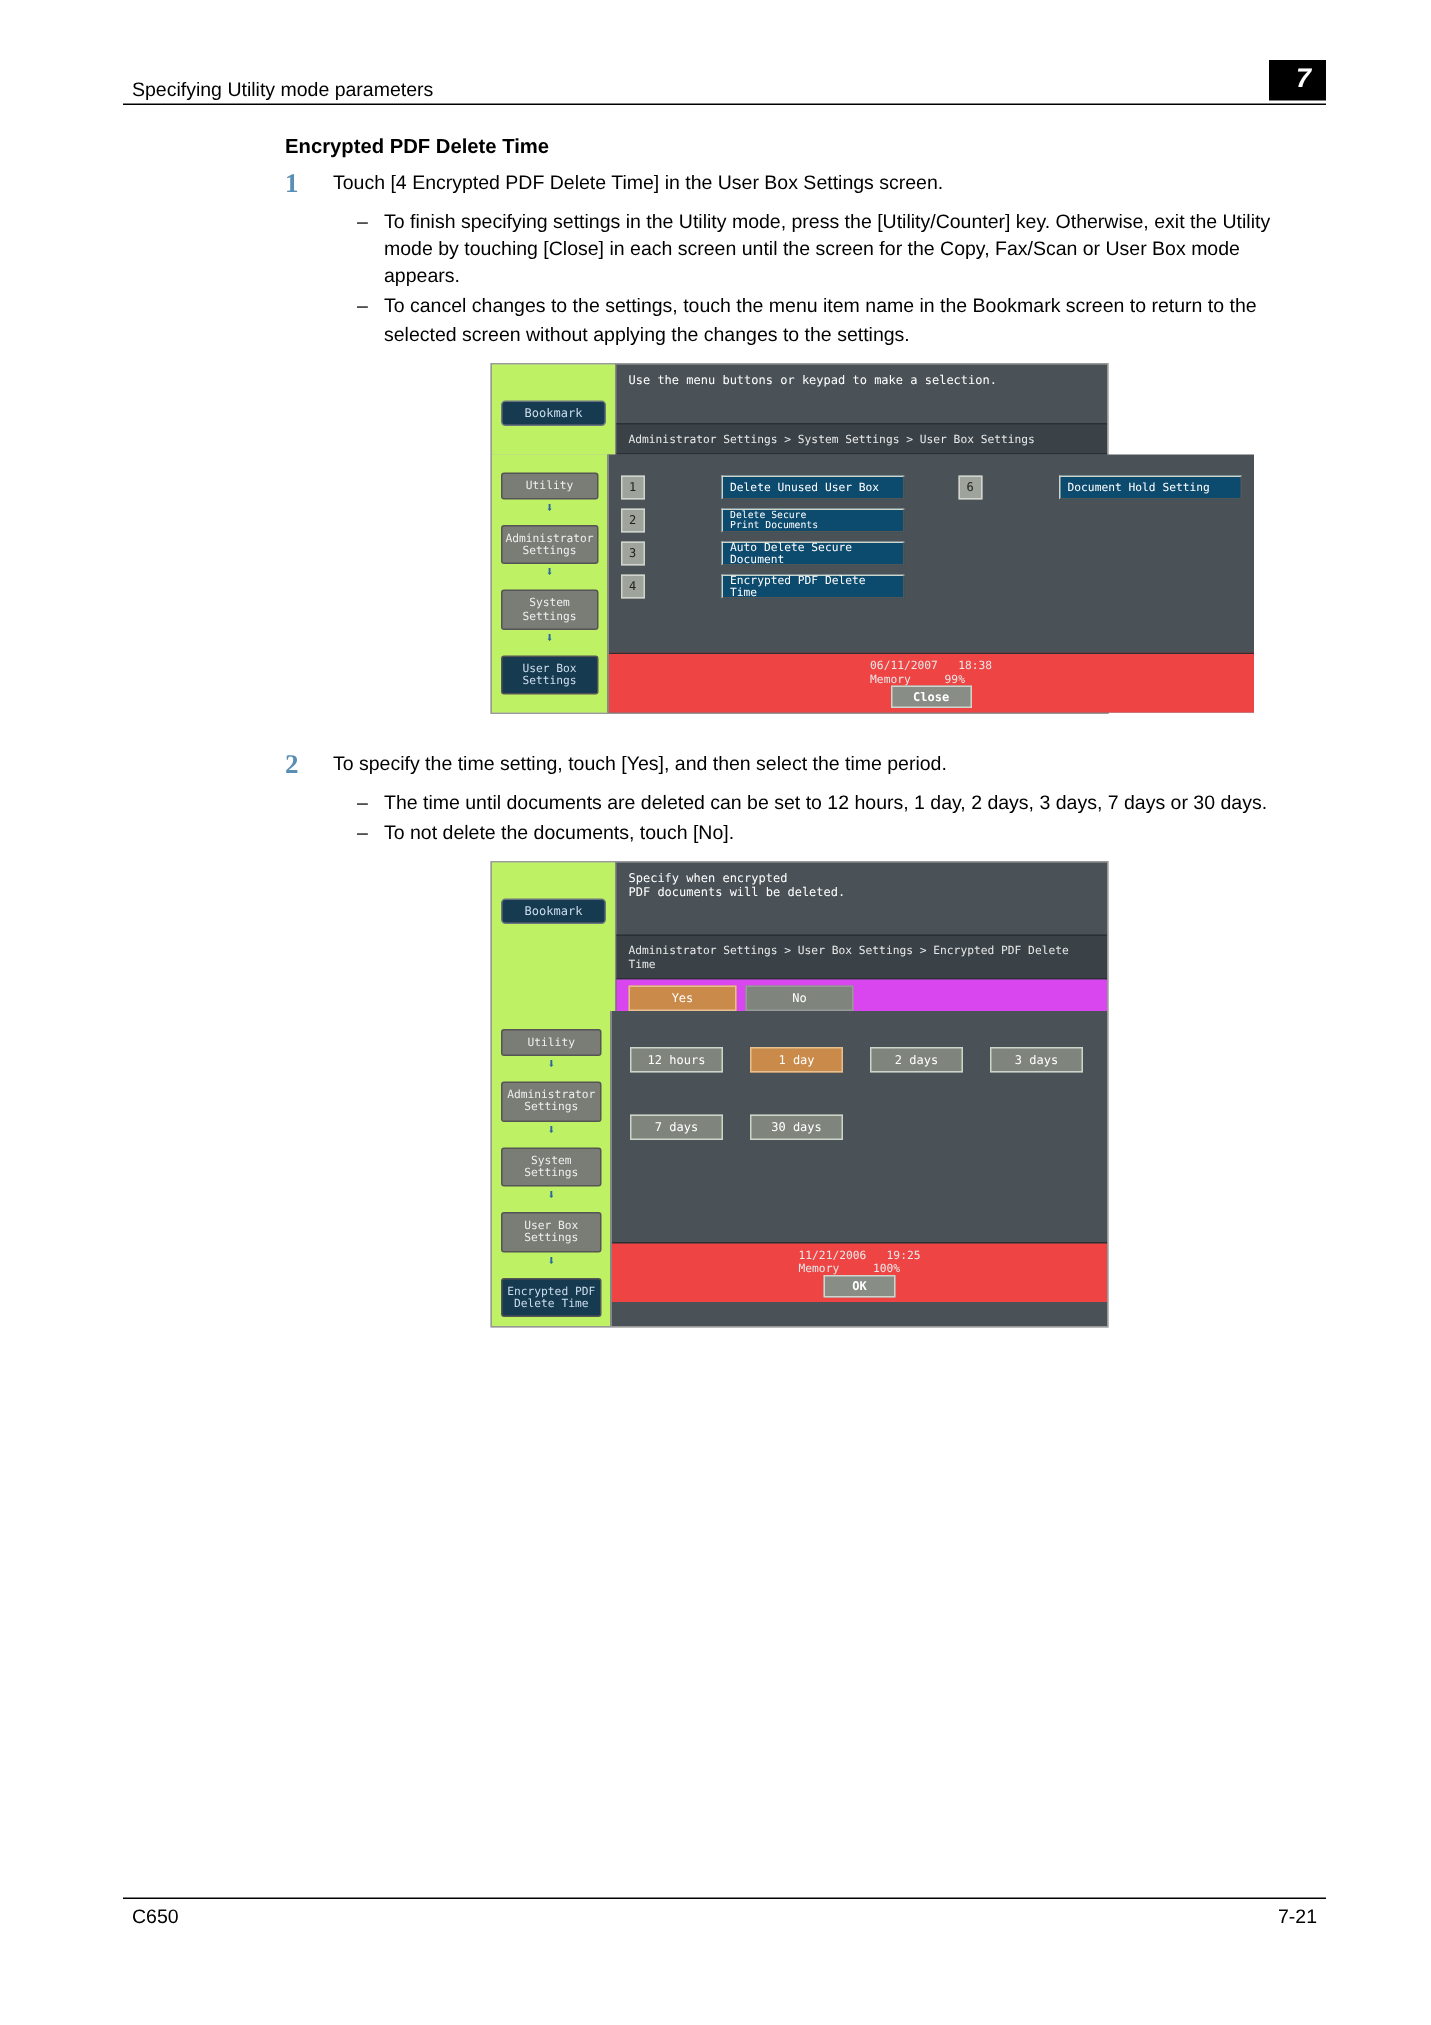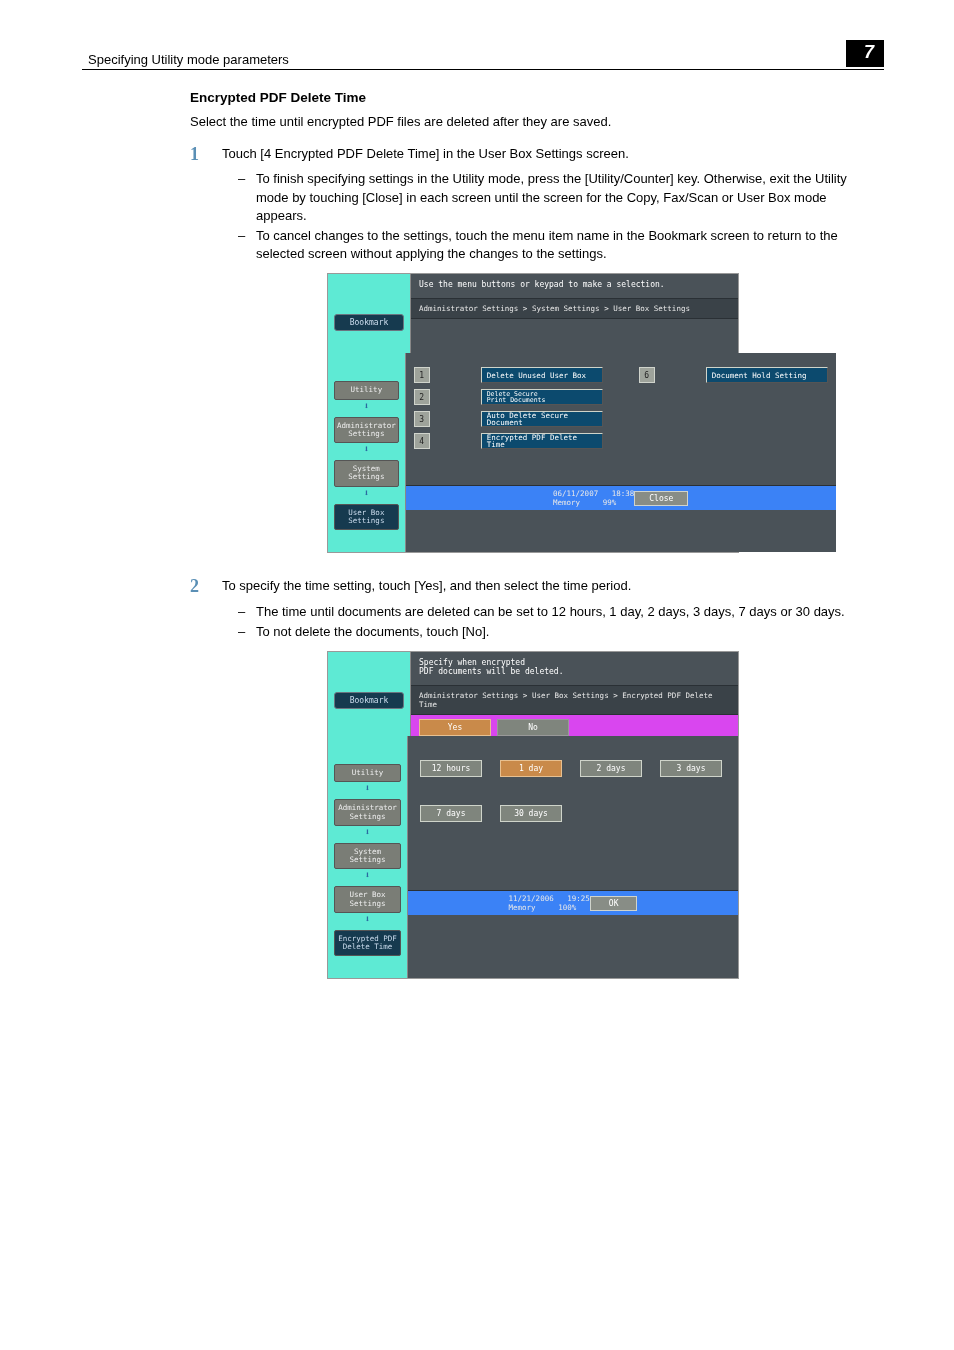--- a/index.html
+++ b/index.html
@@ -51,23 +51,23 @@
     width: 412px;
     margin: 8px auto 24px auto;
     border: 1px solid #999;
     background: #b5b7b0;
     font-family: "Lucida Console", Monaco, monospace;
     font-size: 8px;
     color: #e8e8e8;
     position: relative;
   }
   .ss-row { display: flex; }
-  .ss-left { width: 82px; background: #5eead4; padding: 22px 4px; text-align: center; }
+  .ss-left { width: 82px; background: #bef264; padding: 6px 4px; text-align: center; }
   .ss-right { flex: 1; background: #4a5258; border-left: 1px solid #888; position: relative; }
-  .ss-top-instr { padding: 6px 8px 9px 8px; color: #fff; font-size: 8px; border-radius: 10px; }
+  .ss-top-instr { padding: 6px 8px 24px 8px; color: #fff; font-size: 8px; border-radius: 10px; }
   .ss-bc { background: #3a4248; padding: 5px 8px; font-size: 7.5px; border-top:1px solid #2a3035; border-bottom:1px solid #2a3035;}
   .bookmark-tab {
     background: #163a4f;
     color: #cde;
     font-size: 8px;
     padding: 3px 0;
     margin: 18px 2px 0 2px;
     border: 1px solid #6a7580;
     border-radius: 3px;
   }
@@ -100,29 +100,31 @@
     border-right-color:#555; border-bottom-color:#555;
     color: #fff;
     font-size: 7.5px;
     display: flex; align-items: center;
     padding: 0 5px;
     line-height: 1;
     margin-left: 43px;
   }
   .menu-btn.two{ flex-direction:column; align-items:flex-start; justify-content:center; font-size:6.5px; line-height:1;text-align:right;}
   .status-bar {
-    display: flex; justify-content: center; align-items: center;
-    background: #3b82f6; padding: 3px 8px; font-size: 7.5px;
+    display: flex; justify-content: flex-start; align-items: center;
+    background: #ef4444; padding: 3px 8px; font-size: 7.5px;
     border-top:1px solid #2a3035;
+    flex-direction:column;
   }
   .close-btn, .ok-btn {
     background: #888d86;
     border: 1px solid #d0d4cc;
     color: #fff; font-size: 8px;
     padding: 2px 14px;
+    font-weight: bold;
   }
   .ok-btn{padding:2px 18px;}
   .yn-row { display: flex; gap: 6px; padding: 4px 8px 0 8px; background:#d946ef;}
   .yn-btn {
     width: 72px; padding: 3px 0; text-align: center;
     font-size: 8px; border: 1px solid #999;
     background: #7f857d; color: #fff;
   }
   .yn-btn.sel { background: #c98a4a; color: #fff; border-color:#e8c090;}
   .time-grid { padding: 24px 16px 40px 12px; min-height:120px;}
@@ -145,21 +147,20 @@
 </head>
 <body>
 
 <div class="header-line">
   <span class="header-left">Specifying Utility mode parameters</span>
   <span class="chapter-badge">7</span>
 </div>
 
 <div class="content">
   <div class="h2">Encrypted PDF Delete Time</div>
-  <div class="para">Select the time until encrypted PDF files are deleted after they are saved.</div>
 
   <div class="step">
     <div class="step-num">1</div>
     <div class="step-body">Touch [4 Encrypted PDF Delete Time] in the User Box Settings screen.</div>
   </div>
   <ul class="bullets">
     <li>
         <span>To finish specifying settings in the Utility mode, press the [Utility/Counter] key. Otherwise, exit the Utility mode by touching [Close] in each screen until the screen for the Copy, Fax/Scan or User Box mode appears.</span>
       </li>
     <li>

